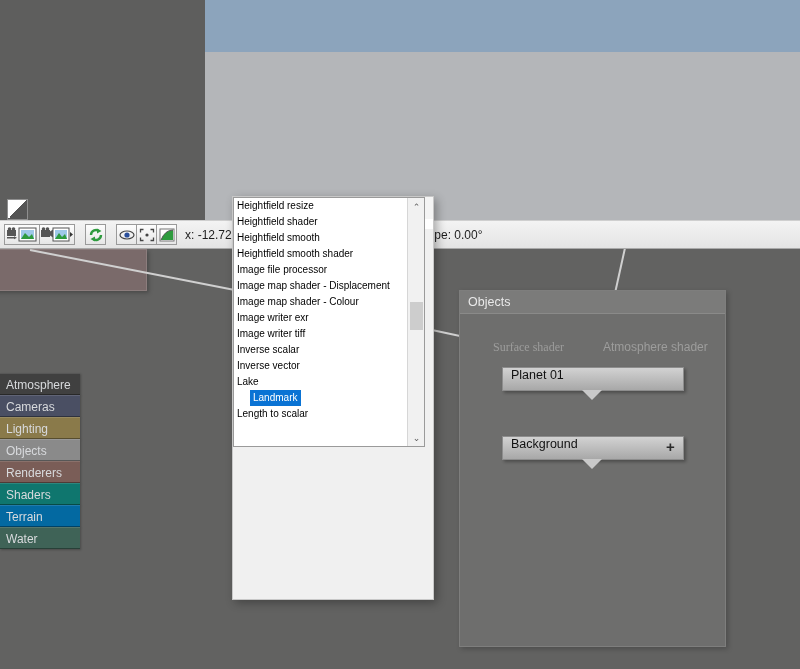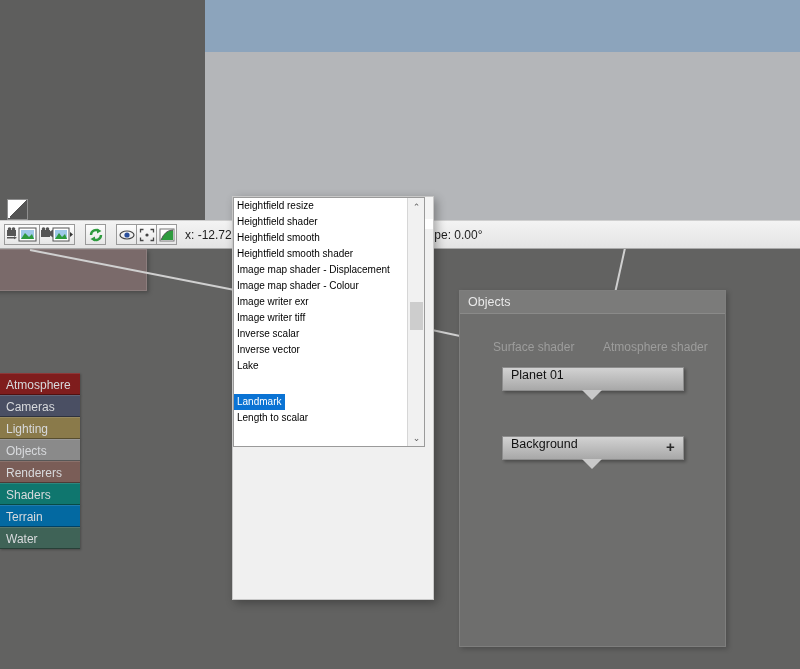--- a/index.html
+++ b/index.html
@@ -124,21 +124,21 @@
     position:absolute;left:0;top:0;width:192px;height:250px;
     background:#ffffff;border:1px solid #9a9a9a;
     overflow:hidden;box-sizing:border-box;
   }
   #qnp-items{position:absolute;left:0;top:0;width:174px;}
   .qnp-item{
     height:16px;line-height:16px;padding-left:3px;font-size:10px;
     color:#000;white-space:nowrap;overflow:hidden;cursor:default;
   }
   .qnp-item.selected{background:#0a73d4;color:#ffffff;display:inline-block;padding-right:4px;}
-  .qnp-item.selrow{padding-left:0;margin-top:20px;}
+  .qnp-item.selrow{padding-left:16px;}
   .qnp-item.selrow > span{padding-left:3px;}
   #qnp-vscroll{
     position:absolute;right:0;top:0;width:17px;height:248px;
     background:#f1f1f1;border-left:1px solid #d6d6d6;box-sizing:border-box;
   }
   .sb-arrow{
     width:17px;height:17px;display:flex;align-items:center;justify-content:center;
     color:#5c5c5c;font-size:9px;cursor:default;
   }
   #qnp-vthumb{
@@ -160,21 +160,21 @@
   <line x1="250" y1="293" x2="432" y2="330" stroke="#d0d0d0" stroke-width="2"></line>
   <line x1="432" y1="330" x2="534" y2="352" stroke="#d0d0d0" stroke-width="2"></line>
   <polygon points="531,352 549,352 540,364" fill="#d4d4d4"></polygon>
   <line x1="625" y1="248" x2="598" y2="370" stroke="#d0d0d0" stroke-width="2"></line>
   <polygon points="589,368 607,368 598,382" fill="#d4d4d4"></polygon>
 </svg>
 
 <div id="objects-panel">
   <div id="objects-titlebar">Objects</div>
 
-  <div class="port-label" style="left:33px;top:49px;">Surface shader</div>
+  <div class="port-label" style="left:33px;top:49px;font-family:Liberation Serif, serif;">Surface shader</div>
   <div class="port-label" style="left:143px;top:49px;">Atmosphere shader</div>
 
   <div class="node-box" style="left:42px;top:76px;width:180px;">
     <span class="node-label">Planet 01</span>
   </div>
   <div class="down-arrow" style="left:122px;top:99px;"></div>
 
   <div class="node-box" style="left:42px;top:145px;width:180px;">
     <span class="node-label">Background</span>
     <span class="node-plus">+</span>
@@ -252,21 +252,21 @@
         <path d="M2 12 Q6 2 14 2 L14 12 Z" fill="#2e9b3e"></path>
         <path d="M2 12 Q6 2 14 2" stroke="#555" fill="none"></path>
       </svg>
     </div>
   </div>
   <div class="tb-coords">x: -12.72 n</div>
   <div class="tb-slope">slope: 0.00°</div>
 </div>
 
 <div id="sidebar">
-  <div class="cat" style="background:#7f1d1d">Atmosphere</div>
+  <div class="cat" style="background:#404040">Atmosphere</div>
   <div class="cat" style="background:#4a4f63">Cameras</div>
   <div class="cat" style="background:#8a7a4a">Lighting</div>
   <div class="cat" style="background:#8a8a8a">Objects</div>
   <div class="cat" style="background:#7a5d57">Renderers</div>
   <div class="cat" style="background:#0f766e">Shaders</div>
   <div class="cat" style="background:#0369a1">Terrain</div>
   <div class="cat" style="background:#3f6357">Water</div>
 </div>
 
 <div id="qnp">
@@ -281,20 +281,21 @@
       <span style="font-size:14px;color:#555;">⌄</span>
     </div>
   </div>
 
   <div id="qnp-list">
     <div id="qnp-items">
       <div class="qnp-item">Heightfield resize</div>
       <div class="qnp-item">Heightfield shader</div>
       <div class="qnp-item">Heightfield smooth</div>
       <div class="qnp-item">Heightfield smooth shader</div>
+      <div class="qnp-item">Image file processor</div>
       <div class="qnp-item">Image map shader - Displacement</div>
       <div class="qnp-item">Image map shader - Colour</div>
       <div class="qnp-item">Image writer exr</div>
       <div class="qnp-item">Image writer tiff</div>
       <div class="qnp-item">Inverse scalar</div>
       <div class="qnp-item">Inverse vector</div>
       <div class="qnp-item">Lake</div>
       <div class="qnp-item selrow"><span class="qnp-item selected">Landmark</span></div>
       <div class="qnp-item">Length to scalar</div>
     </div>

